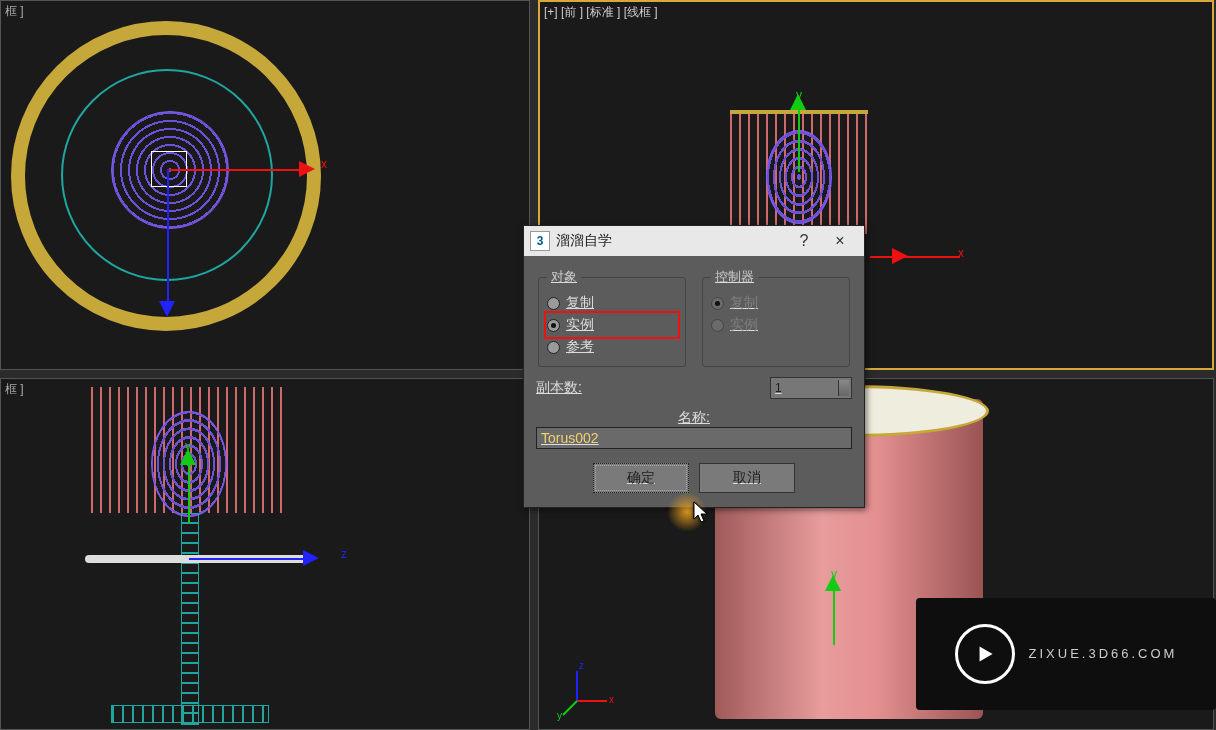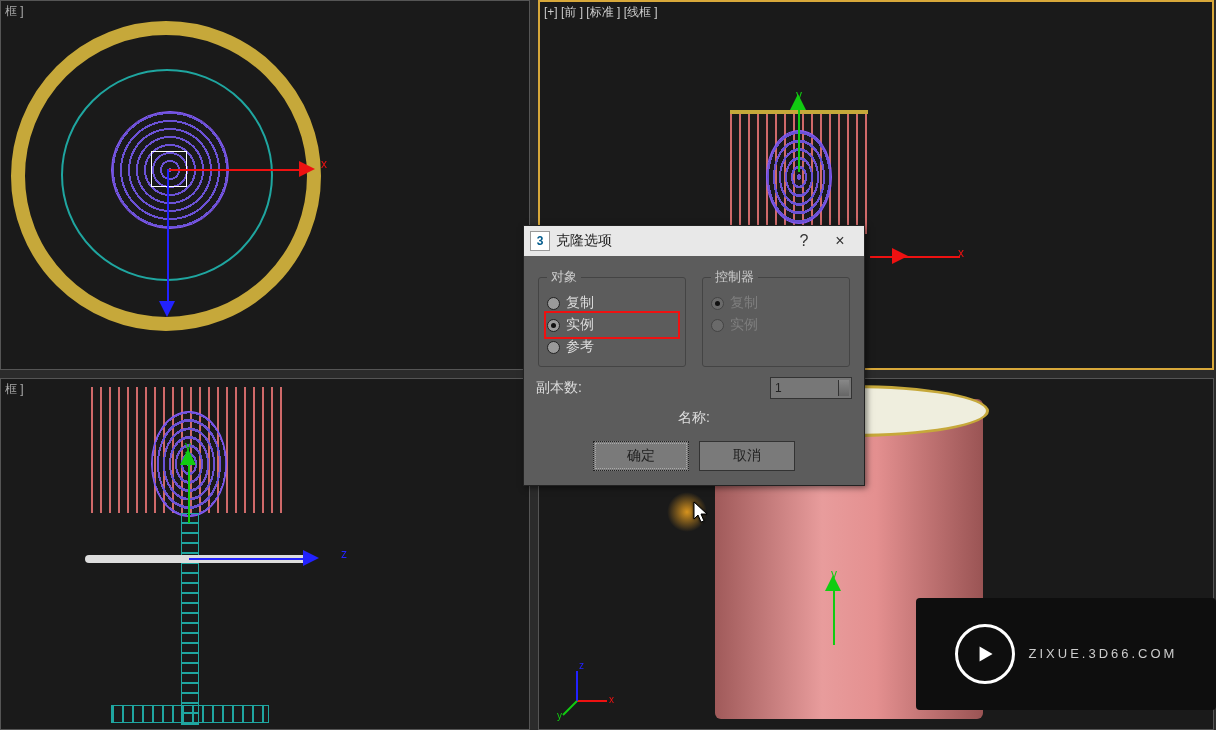--- a/index.html
+++ b/index.html
@@ -69,21 +69,21 @@
   }
   .titlebar .spacer { flex:1; }
   .title-btn {
     width: 36px;
     text-align:center;
     font-size: 16px;
     color:#333;
     cursor: pointer;
   }
 
-  .dlg-body { padding: 8px 12px 14px 12px; }
+  .dlg-body { padding: 8px 12px 14px 12px; text-decoration: underline; }
   .groups { display:flex; gap: 12px; }
   fieldset {
     border: 1px solid #444;
     border-radius: 3px;
     padding: 6px 8px 8px 8px;
     margin-top: 4px;
   }
   fieldset.obj { flex:1; }
   fieldset.ctrl { flex:1; }
   legend { padding:0 4px; font-size:13px; color:#ccc; }
@@ -309,21 +309,21 @@
   </svg>
 
   <div class="gizmo-axis ax-y" style="left:294px; top:206px; height:60px; background:#1c1;"></div>
   <div style="position:absolute; left:286px; top:196px; width:0;height:0; border-bottom:16px solid #1c1; border-left:8px solid transparent; border-right:8px solid transparent;"></div>
   <span class="ax-label" style="left:292px; top:188px; color:#1c1;">y</span>
 </div>
 
 <div class="dialog">
   <div class="titlebar">
     <div class="title-icon">3</div>
-    <div>克隆选项</div>
+    <div>溜溜自学</div>
     <div class="spacer"></div>
     <div class="title-btn">?</div>
     <div class="title-btn">×</div>
   </div>
 
   <div class="dlg-body">
     <div class="groups">
       <fieldset class="obj">
         <legend>对象</legend>
         <div class="radio-row">
@@ -356,20 +356,21 @@
     <div class="row">
       <label>副本数:</label>
       <div style="flex:1"></div>
       <div class="spinner">
         <span>1</span>
       </div>
     </div>
 
     <div class="row" style="flex-direction:column; align-items:stretch; gap:0;">
       <label>名称:</label>
+      <input class="name-input" value="Torus002" style="">
     </div>
 
     <div class="btn-row">
       <div style="position:relative;">
         <div class="btn default red-highlight" style="outline-offset:-3px;">
           <span>确定</span>
         </div>
       </div>
       <div class="btn">
         <span>取消</span>

